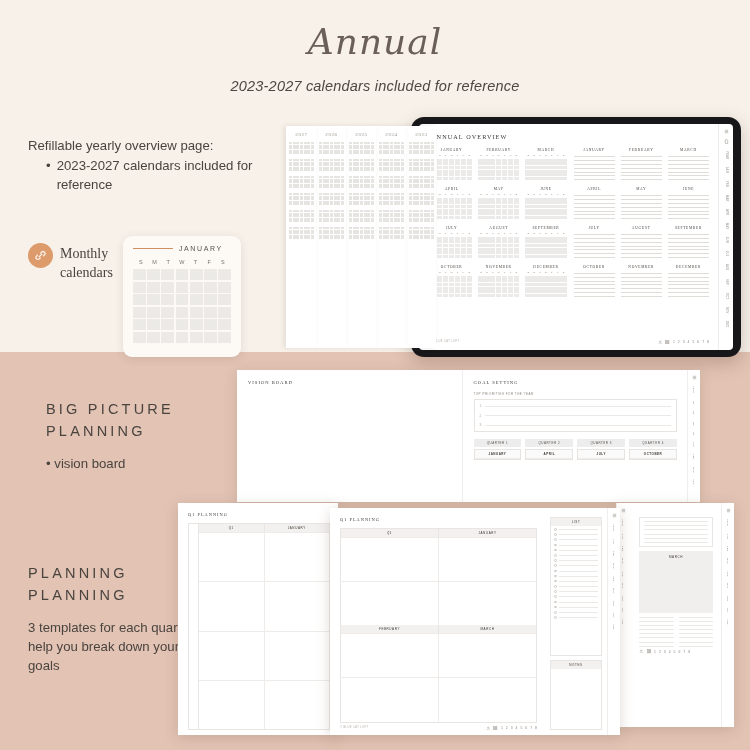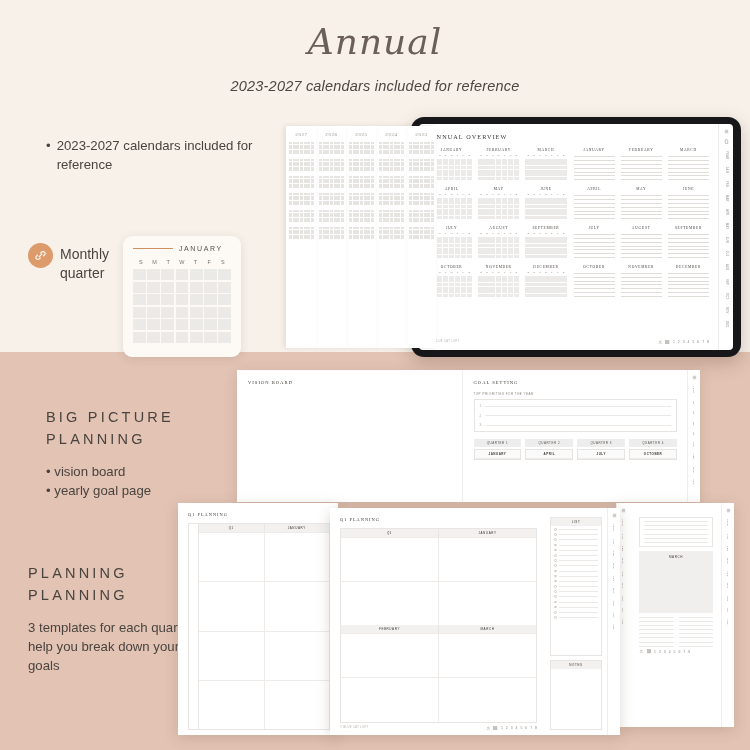--- a/index.html
+++ b/index.html
@@ -51,21 +51,21 @@
     align-items:center; justify-content:center;
     flex:0 0 auto;
   }
   .chip svg { width:13px; height:13px; }
 
   .hl-row { display:flex; align-items:flex-start; gap:6px; }
   .hl-row .txt { padding-top:2px; }
 
   
   .mc-wrap { position:absolute; left:28px; top:243px; display:flex; align-items:flex-start; gap:7px; }
-  .mc-label { font-size:14px; color:#4a443f; line-height:1.35; padding-top:2px; }
+  .mc-label { font-size:14px; color:#4a443f; line-height:1.35; padding-top:2px;font-family:Liberation Serif, serif; }
 
   .mc-card {
     position:absolute; left:123px; top:236px;
     width:118px; height:121px; background:#fdfaf6;
     border-radius:9px; box-shadow:0 2px 9px rgba(120,95,80,.16);
     padding:9px 10px;
   }
   .mc-top { display:flex; align-items:center; gap:6px; }
   .mc-rule { flex:0 0 40px; height:1.6px; background:#d08f5f; }
   .mc-month { font-size:7px; letter-spacing:1.6px; color:#57504a; }
@@ -188,56 +188,57 @@
   .qp-c-gray { margin-top:4px; background:#f1efee; height:62px; position:relative; }
   .qp-c-gray .cap { position:absolute; top:4px; left:0; right:0; text-align:center;
     font-size:3px; letter-spacing:.6px; color:#3d3833; }
   .qp-c-2col { margin-top:4px; display:flex; gap:5px; }
   .qp-c-2col div { flex:1 1 0; display:flex; flex-direction:column; gap:3.6px; }
   .qp-c-2col i { height:.6px; background:#eceae7; display:block; }
 
   
   .sect-head { font-size:14.5px; letter-spacing:3.2px; color:#4a443f; line-height:1.55; }
   .sect-body { font-size:13.2px; color:#4a443f; line-height:1.45; margin-top:11px; }
-  .bp-copy { position:absolute; left:46px; top:398px; width:200px;margin-top:8px; }
+  .bp-copy { position:absolute; left:46px; top:398px; width:200px; }
   .qp-copy { position:absolute; left:28px; top:562px; width:180px; }
   .sect-body ul { list-style:none; }
   .sect-body li::before { content:"• "; }
 </style>
 </head>
 <body>
 
 <div class="stage">
 
   <div class="band-cream"></div>
   <div class="band-pink"></div>
 
   <div class="hdr">
     <div class="hdr-script">Annual</div>
     <div class="hdr-note">2023-2027 calendars included for reference</div>
   </div>
 
   <div class="copy copy-1">
+    <div class="lead">Refillable yearly overview page:</div>
     <div class="bullet-row indent">
       <span class="bullet-dot">•</span>
       <span class="bullet-txt">2023-2027 calendars included for reference</span>
     </div>
   </div>
 
   <div class="mc-wrap">
     <span class="chip">
       <svg viewBox="0 0 24 24" fill="none" stroke="#fdf3ea" stroke-width="2.4" stroke-linecap="round">
         <path d="M9.5 14.5 14.5 9.5"></path>
         <path d="M12.5 7.5 14.2 5.8a3.6 3.6 0 0 1 5.1 5.1l-1.7 1.7"></path>
         <path d="M11.5 16.5 9.8 18.2a3.6 3.6 0 0 1-5.1-5.1l1.7-1.7"></path>
       </svg>
     </span>
     <span class="mc-label">
       <span>Monthly</span><br>
-      <span>quarter</span>
+      <span>calendars</span>
     </span>
   </div>
 
   <div class="mc-card">
     <div class="mc-top">
       <span class="mc-rule"></span>
       <span class="mc-month">JANUARY</span>
     </div>
     <div class="mc-dow" id="mc-dow">
         <span>S</span>
@@ -2321,21 +2322,20 @@
   </div>
 
   <div class="bp-copy">
     <div class="sect-head">
       <span>BIG PICTURE</span><br>
       <span>PLANNING</span>
     </div>
     <div class="sect-body">
       <ul>
         <li>vision board</li>
-        <li>yearly goal page</li>
       </ul>
     </div>
   </div>
 
   <div class="spread-bp">
     <div class="bp-left">
       <div class="bp-title">VISION BOARD</div>
       <div class="dotgrid"></div>
     </div>
     <div class="bp-right">

